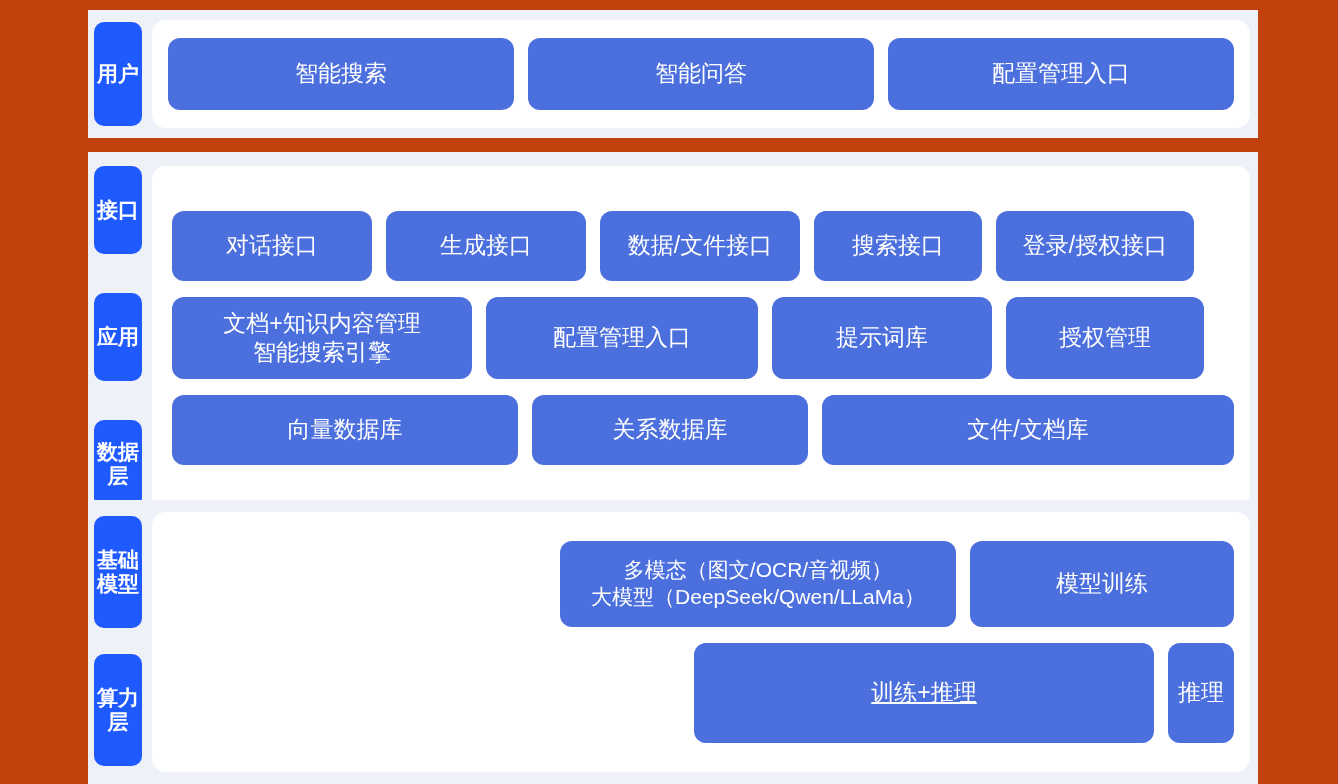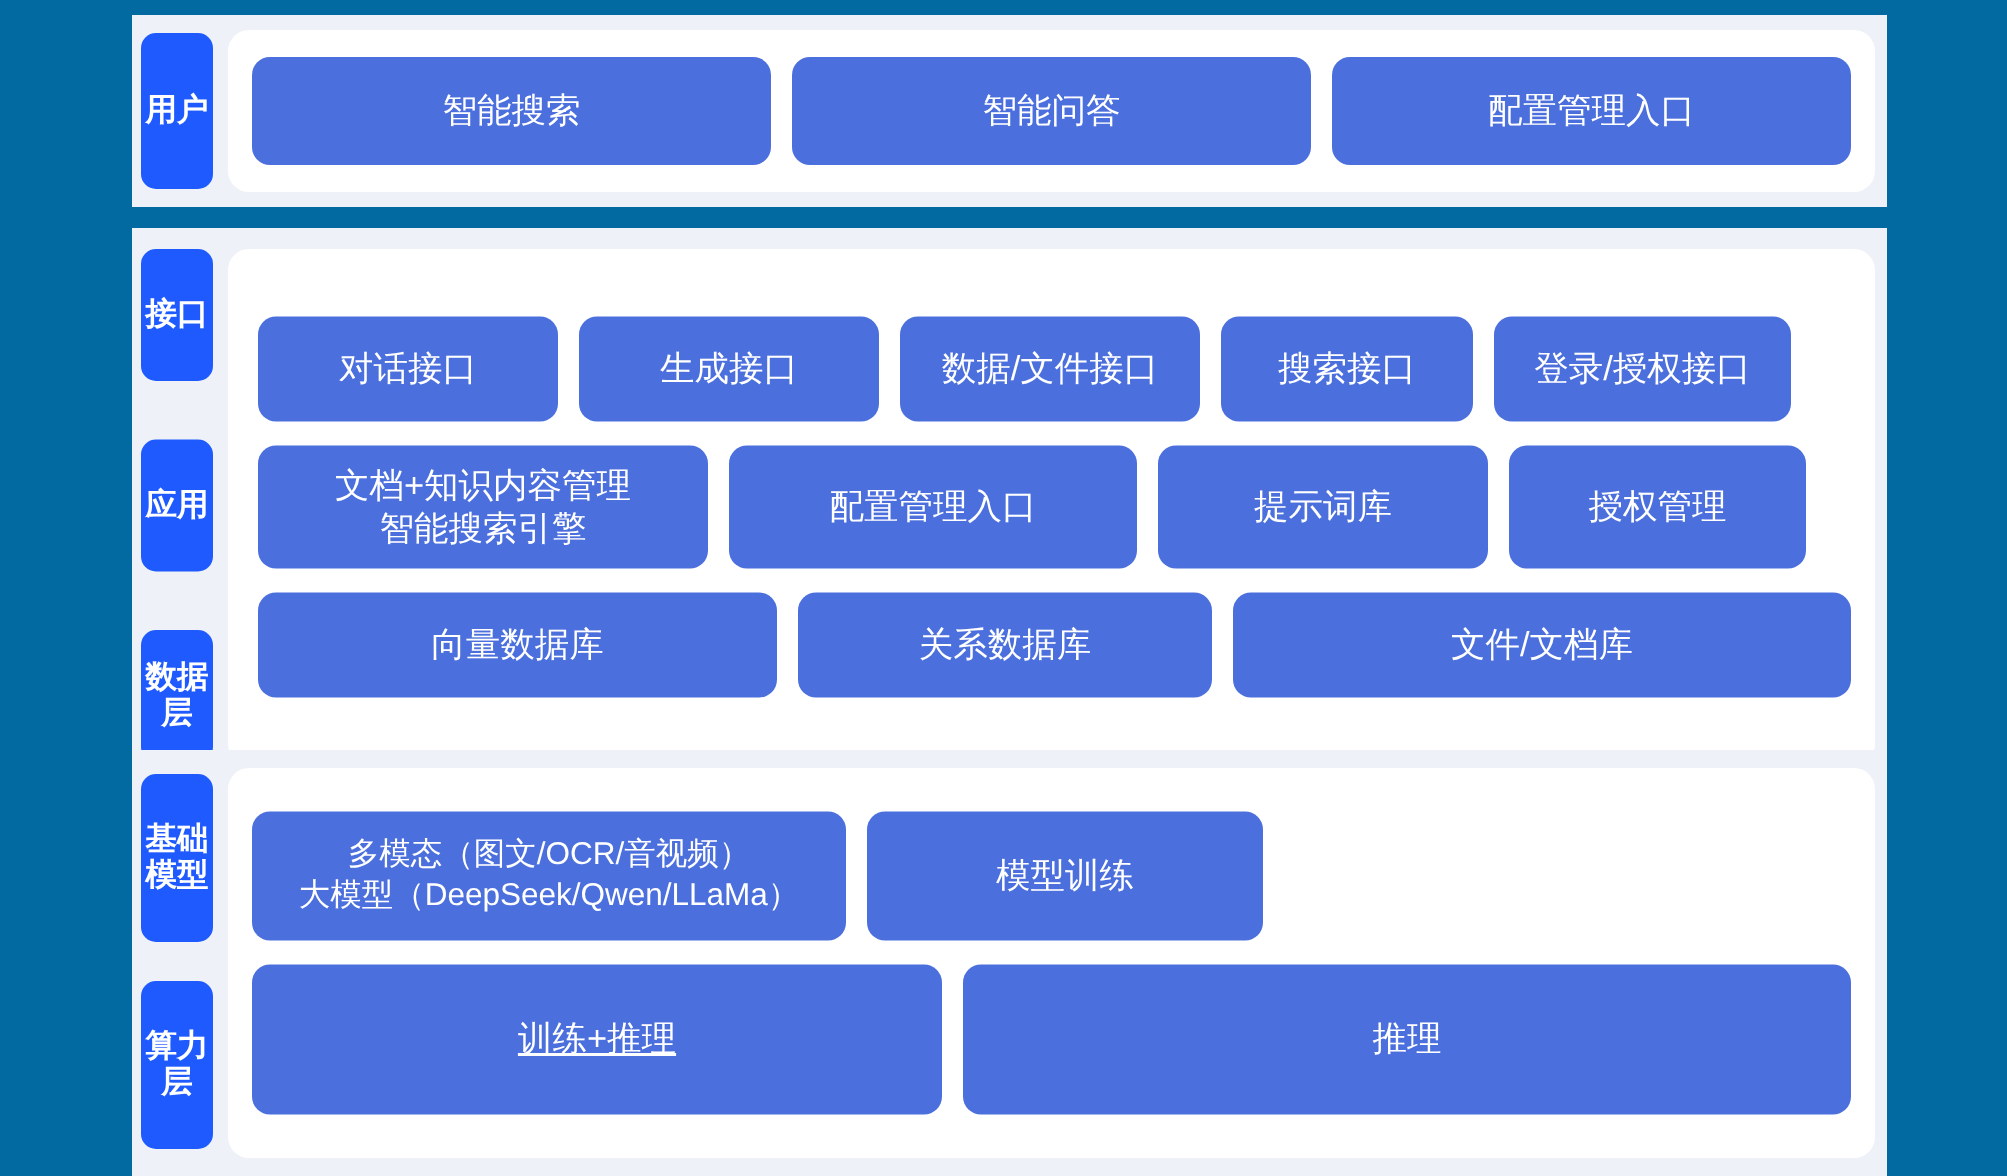--- a/index.html
+++ b/index.html
@@ -11,21 +11,21 @@
     width: 1338px;
     height: 784px;
     font-family: "Liberation Sans", "DejaVu Sans", sans-serif;
     overflow: hidden;
   }
 
   .diagram {
     position: relative;
     width: 1338px;
     height: 784px;
-    background: #0369a1;
+    background: #c2410c;
   }
 
   
   .band {
     position: absolute;
     left: 88px;
     width: 1170px;
     background: #eef2f8;
     display: flex;
     align-items: stretch;
@@ -127,21 +127,21 @@
 
   
   .db-1 { flex: 0 0 276px; }
   .db-2 { flex: 0 0 346px; }
   .db-3 { flex: 1 1 auto; }
 
   
   #band-base { top: 500px; height: 284px; }
   #band-base .tab-col { justify-content: space-between; padding: 16px 0 18px 0; }
   #band-base .tab { height: 112px; }
-  #band-base .panel { margin: 12px 8px 12px 4px; gap: 16px; }
+  #band-base .panel { margin: 12px 8px 12px 4px; gap: 16px; align-items: flex-end; }
   #band-base .row-model .card { height: 86px; }
   #band-base .row-compute .card { height: 100px; }
 
   .bm-1 { flex: 0 0 396px; font-size: 21px; }
   .bm-2 { flex: 0 0 264px; }
   .bm-3 { flex: 1 1 auto; }
 
   .cp-1 { flex: 0 0 460px; text-decoration: underline; }
   .cp-2 { flex: 1 1 auto; }
 </style>

